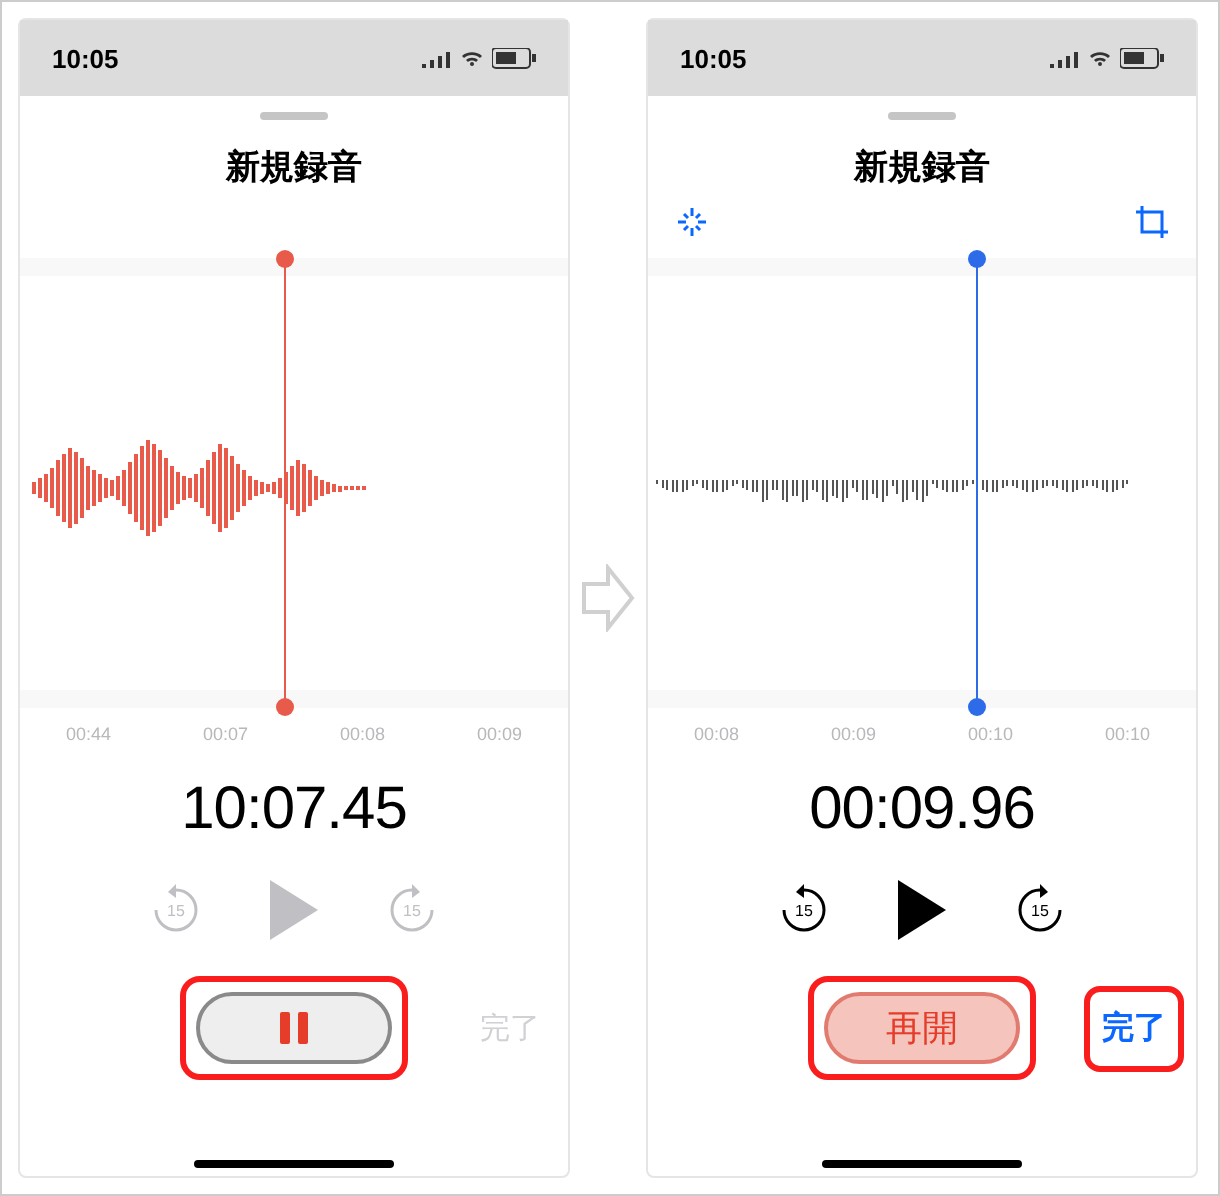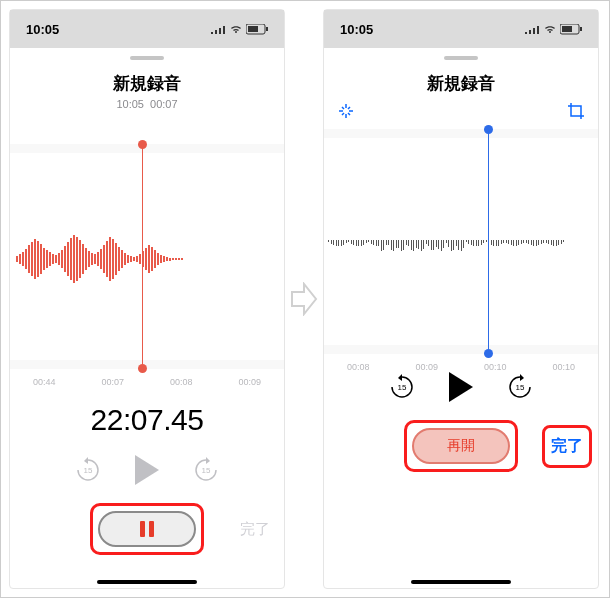--- a/index.html
+++ b/index.html
@@ -202,21 +202,21 @@
       gap: 4px;
     }
     .pause-bars span {
       width: 5px;
       height: 16px;
       background: #e63c2a;
       border-radius: 1px;
     }
     .resume-label {
       color: #e63c2a;
-      font-size: 14px;
+      font-size: 18px;
       font-weight: 500;
     }
     .done {
       position: absolute;
       right: 14px;
       font-size: 15px;
     }
     .done-grey { color: #d0d0d5; }
     .done-blue {
       color: #0a67ff;
@@ -263,23 +263,20 @@
           </svg>
         <svg width="22" height="11">
             <rect x="0" y="0" width="19" height="10" rx="2" fill="none" stroke="#333"></rect>
             <rect x="2" y="2" width="10" height="6" fill="#333"></rect>
             <rect x="20" y="3" width="2" height="4" fill="#333"></rect>
           </svg>
       </div>
     </div>
     <div class="drag-handle"></div>
     <div class="title">新規録音</div>
-    <div class="meta">
-      <span>10:05</span>&nbsp;&nbsp;<span>00:07</span>
-    </div>
     <div class="toolbar-spacer"></div>
 
     <div class="wave-area">
       <div class="wave-bg-band"></div>
       <div class="wave wave-red" id="wave-left">
           <span style="height: 6px;"></span>
           <span style="height: 10px;"></span>
           <span style="height: 14px;"></span>
           <span style="height: 20px;"></span>
           <span style="height: 28px;"></span>
@@ -337,21 +334,21 @@
         </div>
       <div class="playhead red"></div>
       <div class="ticks">
         <span>00:44</span>
         <span>00:07</span>
         <span>00:08</span>
         <span>00:09</span>
       </div>
     </div>
 
-    <div class="big-time">22:07.45</div>
+    <div class="big-time">10:07.45</div>
 
     <div class="controls">
       <div class="skip play-grey">
         <svg width="26" height="26" viewBox="0 0 26 26">
           <path d="M13 3 A10 10 0 1 1 3 13" fill="none" stroke="#c0c0c4" stroke-width="1.5"></path>
           <path d="M13 0 L9 4 L13 7" fill="#c0c0c4"></path>
           <text x="13" y="16" text-anchor="middle" font-size="8" fill="#c0c0c4">15</text>
         </svg>
       </div>
       <div>
@@ -520,20 +517,21 @@
         </div>
       <div class="playhead blue"></div>
       <div class="ticks">
         <span>00:08</span>
         <span>00:09</span>
         <span>00:10</span>
         <span>00:10</span>
       </div>
     </div>
 
+    <div class="big-time">00:09.96</div>
 
     <div class="controls">
       <div class="skip">
         <svg width="26" height="26" viewBox="0 0 26 26">
           <path d="M13 3 A10 10 0 1 1 3 13" fill="none" stroke="#000" stroke-width="1.5"></path>
           <path d="M13 0 L9 4 L13 7" fill="#000"></path>
           <text x="13" y="16" text-anchor="middle" font-size="8" fill="#000">15</text>
         </svg>
       </div>
       <div>

